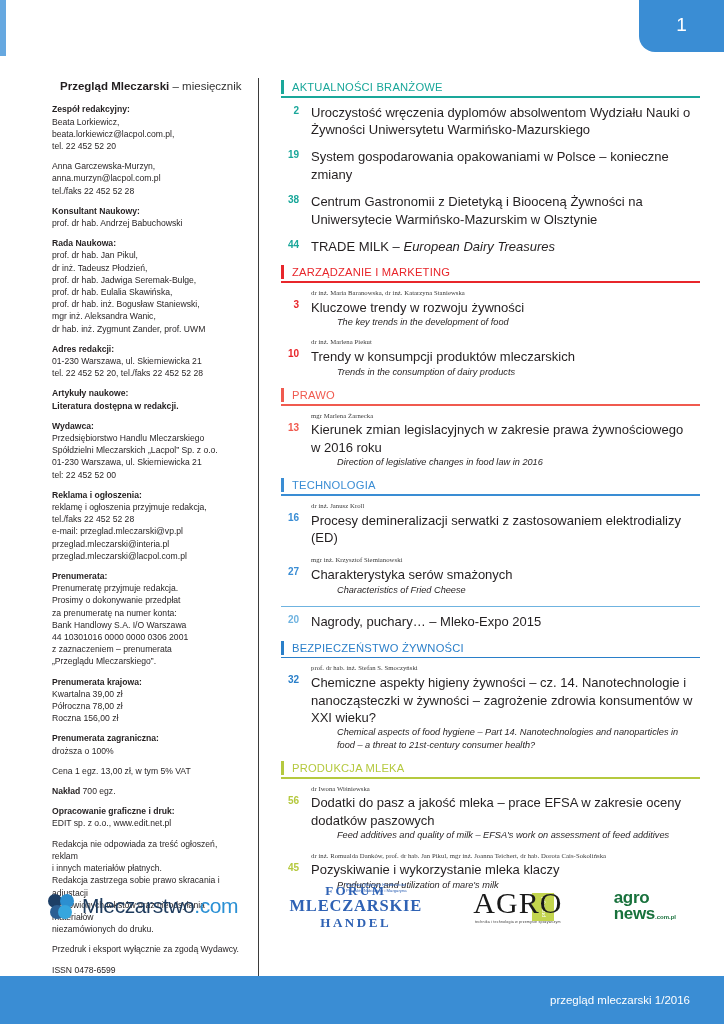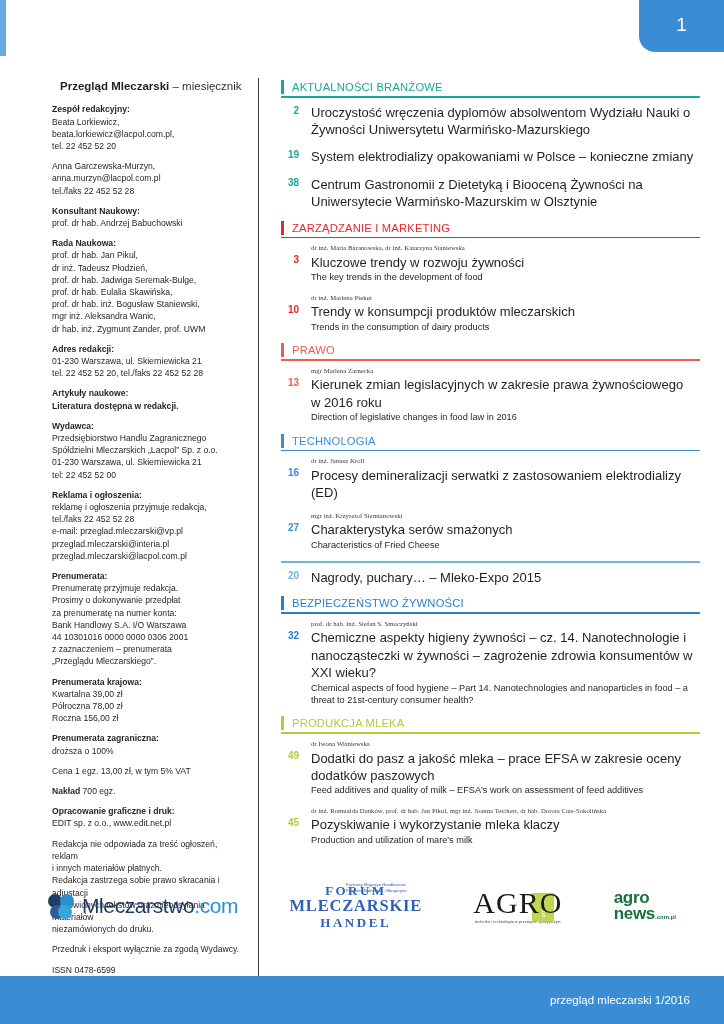--- a/index.html
+++ b/index.html
@@ -119,21 +119,23 @@
     letter-spacing: .05px;
   }
   .title-pl {
     font-size: 13px;
     line-height: 1.34;
     color: #231f20;
   }
   .title-en {
     font-size: 9.2px;
     line-height: 1.34;
+    font-style: italic;
     color: #231f20;
+    margin-left: 26px;
   }
   .entry.no-author .entry-num { line-height: 1.3; }
 
   
   .entry.has-author .entry-num { padding-top: 9px; }
 
   
   .partners {
     position: absolute;
     left: 0; right: 0; top: 884px;
@@ -303,21 +305,21 @@
           <div class="hd">Adres redakcji:</div>
           <div class="ln">01-230 Warszawa, ul. Skierniewicka 21</div>
           <div class="ln">tel. 22 452 52 20, tel./faks 22 452 52 28</div>
         </div>
         <div class="blk">
           <div class="hd">Artykuły naukowe:</div>
           <div class="ln b">Literatura dostępna w redakcji.</div>
         </div>
         <div class="blk">
           <div class="hd">Wydawca:</div>
-          <div class="ln">Przedsiębiorstwo Handlu Zagranicznego</div>
+          <div class="ln">Przedsiębiorstwo Handlu Mleczarskiego</div>
           <div class="ln">Spółdzielni Mleczarskich „Lacpol” Sp. z o.o.</div>
           <div class="ln">01-230 Warszawa, ul. Skierniewicka 21</div>
           <div class="ln">tel: 22 452 52 00</div>
         </div>
         <div class="blk">
           <div class="hd">Reklama i ogłoszenia:</div>
           <div class="ln">reklamę i ogłoszenia przyjmuje redakcja,</div>
           <div class="ln">tel./faks 22 452 52 28</div>
           <div class="ln">e-mail: przeglad.mleczarski@vp.pl</div>
           <div class="ln">przeglad.mleczarski@interia.pl</div>
@@ -383,27 +385,33 @@
         <div class="entries">
           <div class="entry no-author">
             <div class="entry-num" style="color: rgb(26, 167, 154);">2</div>
             <div class="entry-body">
               <div class="title-pl">Uroczystość wręczenia dyplomów absolwentom Wydziału Nauki o Żywności Uniwersytetu Warmińsko-Mazurskiego</div>
             </div>
           </div>
           <div class="entry no-author">
             <div class="entry-num" style="color: rgb(26, 167, 154);">19</div>
             <div class="entry-body">
-              <div class="title-pl">System elektrodializy opakowaniami w Polsce – konieczne zmiany</div>
+              <div class="title-pl">System gospodarowania opakowaniami w Polsce – konieczne zmiany</div>
             </div>
           </div>
           <div class="entry no-author">
             <div class="entry-num" style="color: rgb(26, 167, 154); text-align: right;">38</div>
             <div class="entry-body">
               <div class="title-pl">Centrum Gastronomii z Dietetyką i Biooceną Żywności na Uniwersytecie Warmińsko-Mazurskim w Olsztynie</div>
+            </div>
+          </div>
+          <div class="entry no-author">
+            <div class="entry-num" style="color: rgb(26, 167, 154);">44</div>
+            <div class="entry-body">
+              <div class="title-pl"><span>TRADE MILK – </span><span style="font-style: italic;">European Dairy Treasures</span></div>
             </div>
           </div>
         </div>
       </div>
       <div class="sec">
         <div class="sec-head" style="color: rgb(232, 38, 43);">ZARZĄDZANIE I MARKETING</div>
         <div class="sec-rule" style="background: rgb(232, 38, 43);"></div>
         <div class="entries">
           <div class="entry has-author">
             <div class="entry-num" style="color: rgb(232, 38, 43);">3</div>
@@ -481,21 +489,21 @@
               <div class="title-en">Chemical aspects of food hygiene – Part 14. Nanotechnologies and nanoparticles in food – a threat to 21st-century consumer health?</div>
             </div>
           </div>
         </div>
       </div>
       <div class="sec">
         <div class="sec-head" style="color: rgb(181, 201, 63);">PRODUKCJA MLEKA</div>
         <div class="sec-rule" style="background: rgb(181, 201, 63);"></div>
         <div class="entries">
           <div class="entry has-author">
-            <div class="entry-num" style="color: rgb(181, 201, 63);">49</div>
+            <div class="entry-num" style="color: rgb(181, 201, 63);">56</div>
             <div class="entry-body">
               <div class="authors">dr Iwona Wiśniewska</div>
               <div class="title-pl">Dodatki do pasz a jakość mleka – prace EFSA w zakresie oceny dodatków paszowych</div>
               <div class="title-en">Feed additives and quality of milk – EFSA's work on assessment of feed additives</div>
             </div>
           </div>
           <div class="entry has-author">
             <div class="entry-num" style="color: rgb(181, 201, 63);">45</div>
             <div class="entry-body">
               <div class="authors">dr inż. Romualda Danków, prof. dr hab. Jan Pikul, mgr inż. Joanna Teichert, dr hab. Dorota Cais-Sokolińska</div>

